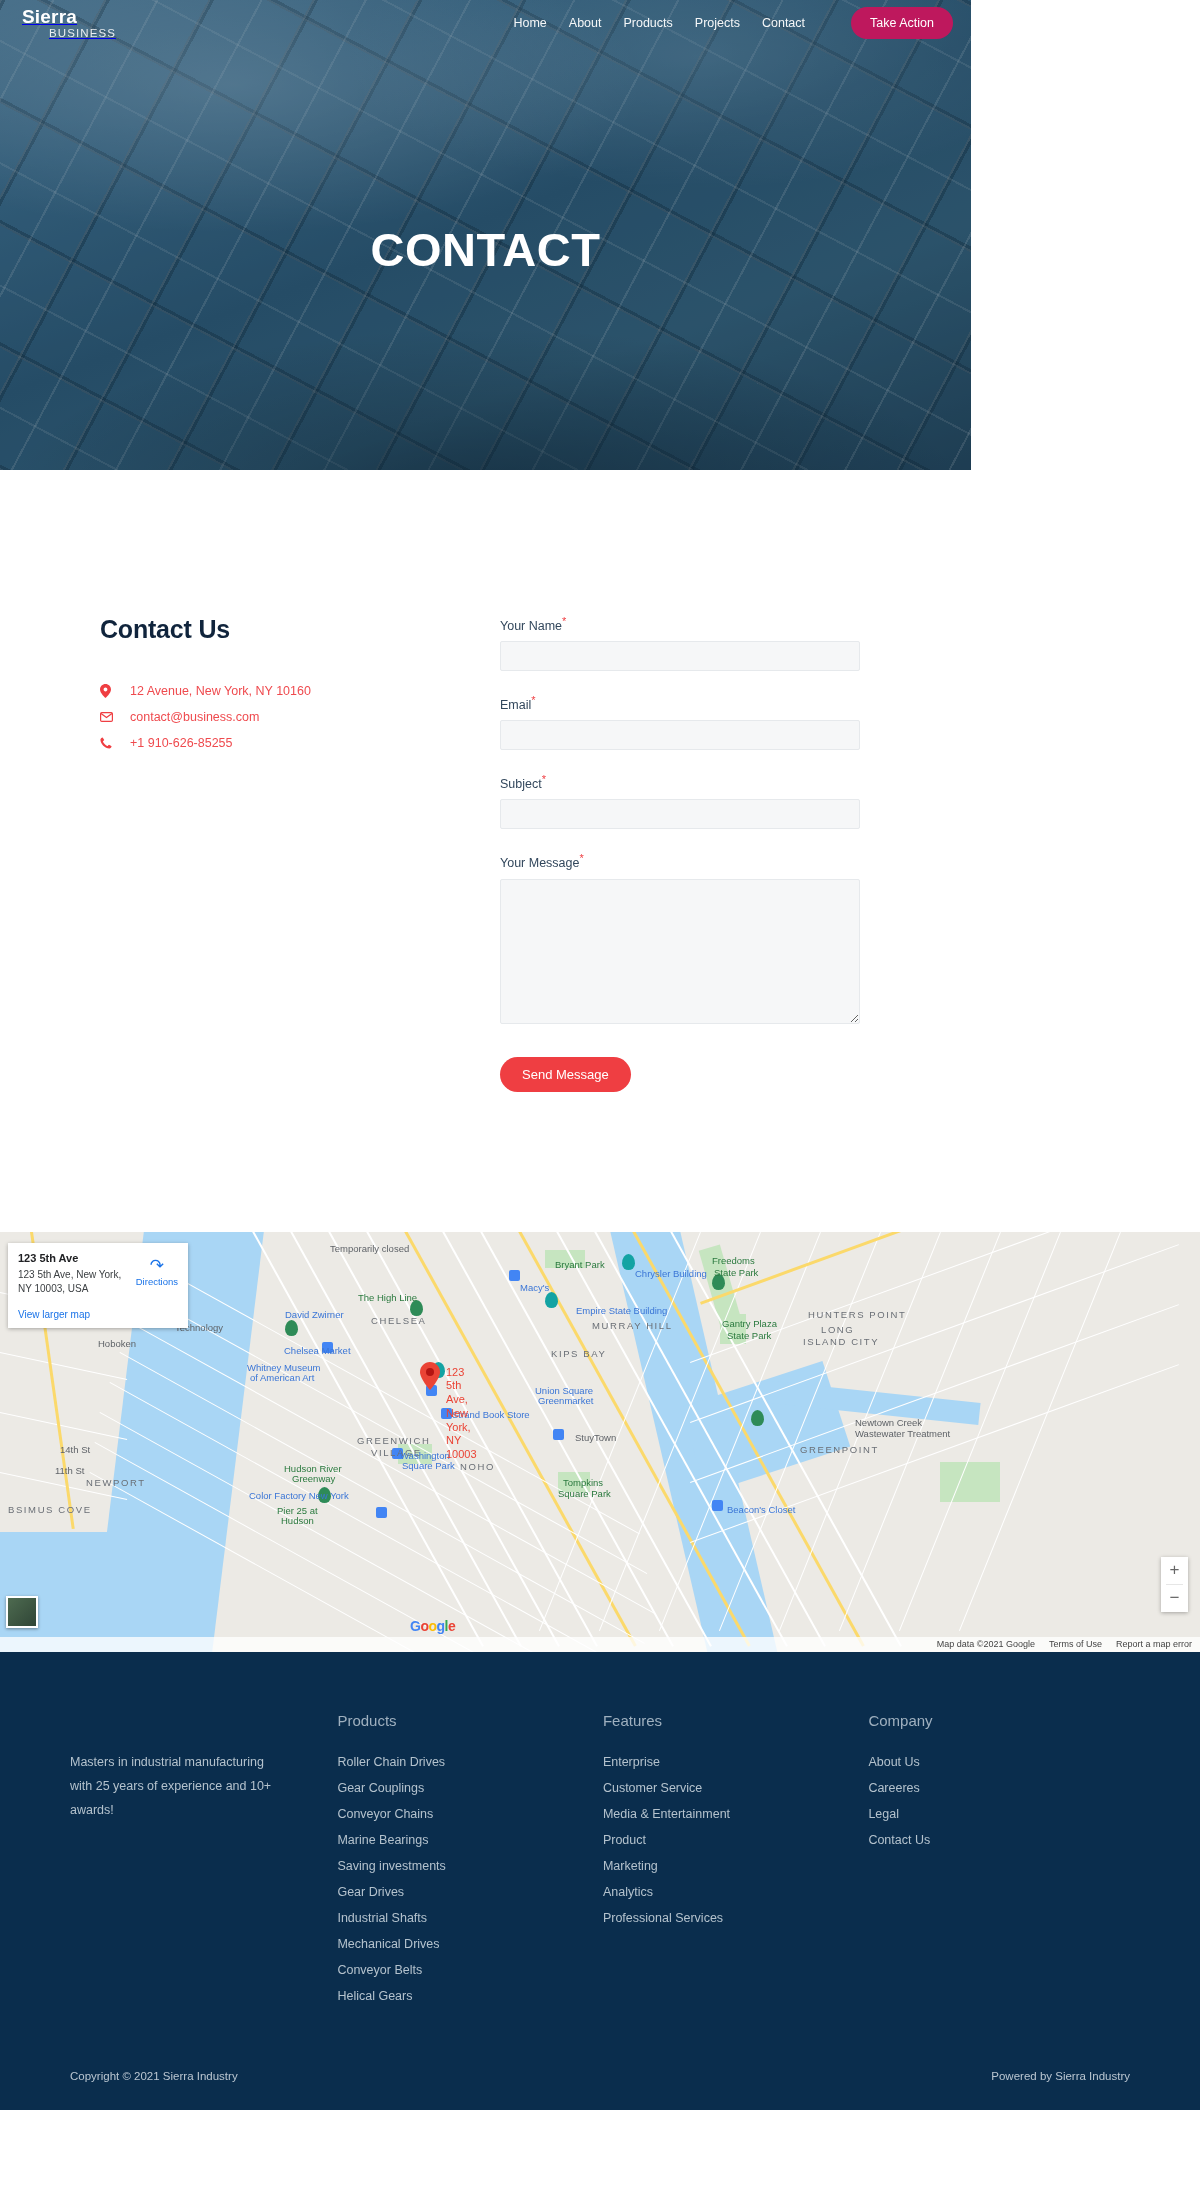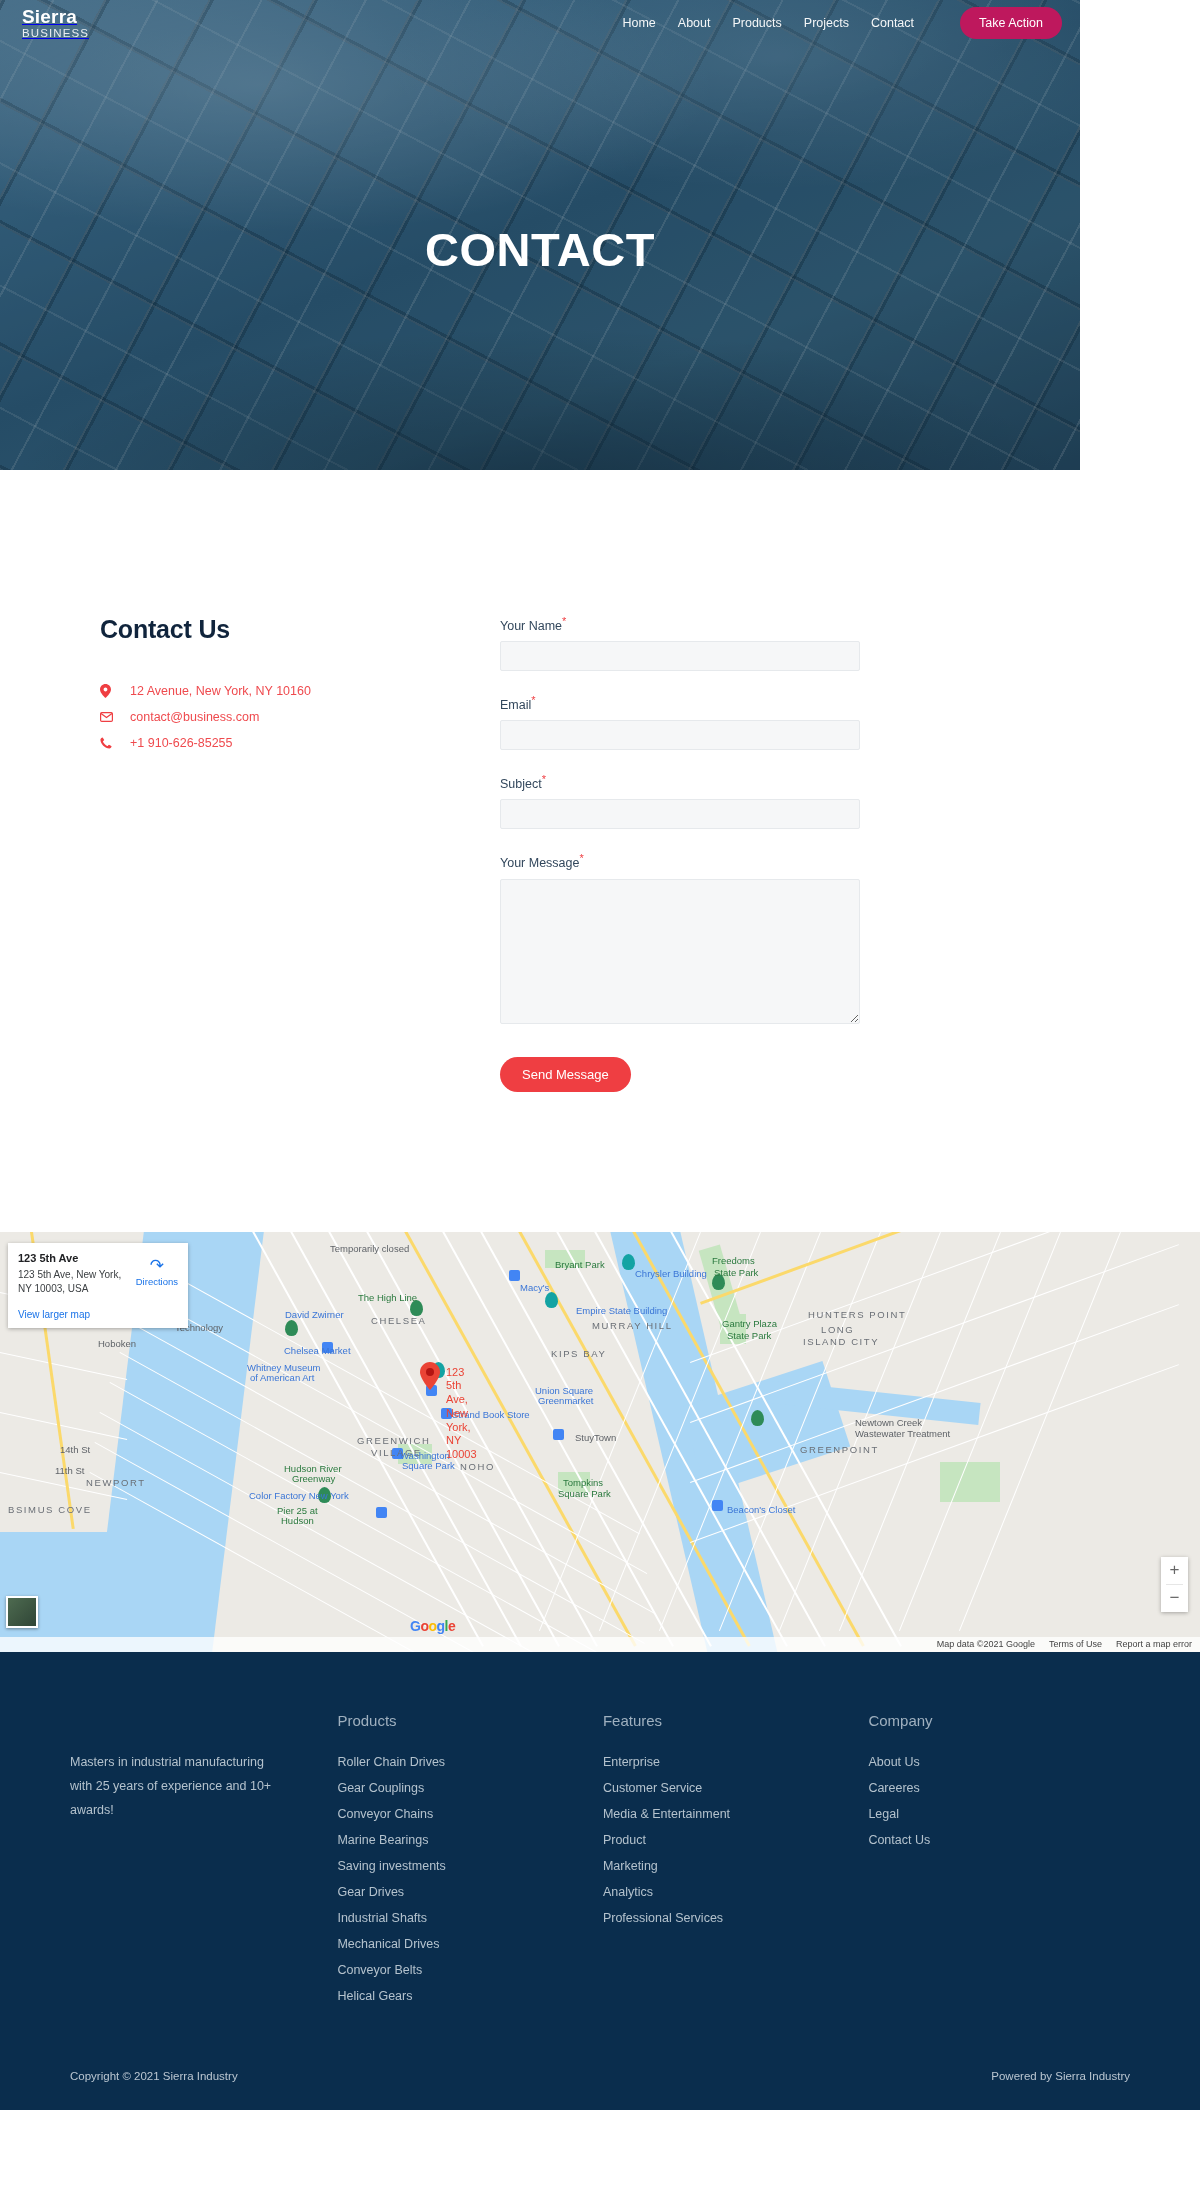--- a/index.html
+++ b/index.html
@@ -8,21 +8,21 @@
   body {
     font-family: "Liberation Sans", sans-serif;
     background: #ffffff;
     color: #16263a;
     -webkit-font-smoothing: antialiased;
   }
 
   
   .hero {
     position: relative;
-    width: 1080px;
+    width: 971px;
     height: 470px;
     overflow: hidden;
     background: #2d5068;
   }
   .hero-photo {
     position: absolute; inset: 0;
     background:
       repeating-linear-gradient(118deg, rgba(255,255,255,.16) 0 2px, rgba(0,0,0,0) 2px 46px),
       repeating-linear-gradient(28deg, rgba(255,255,255,.13) 0 2px, rgba(0,0,0,0) 2px 54px),
       repeating-linear-gradient(118deg, rgba(20,45,62,.42) 0 5px, rgba(0,0,0,0) 5px 92px),
@@ -46,21 +46,21 @@
     padding: 0 18px 0 22px;
     z-index: 5;
   }
   .brand { line-height: 1; user-select: none; }
   .brand-top {
     display: block; color: #fff; font-weight: bold;
     font-size: 19px; letter-spacing: .2px;
   }
   .brand-sub {
     display: block; color: #e9eef2; font-size: 11.5px;
-    letter-spacing: 1.1px; margin-top: 2px;
+    letter-spacing: 1.1px; margin-top: 2px; margin-left: 27px;
   }
   .nav-links {
     margin-left: auto; display: flex; align-items: center; gap: 22px;
   }
   .nav-link {
     color: #ffffff; font-size: 12.5px; text-decoration: none;
     opacity: .95; white-space: nowrap;
   }
   .btn-action {
     margin-left: 24px;

